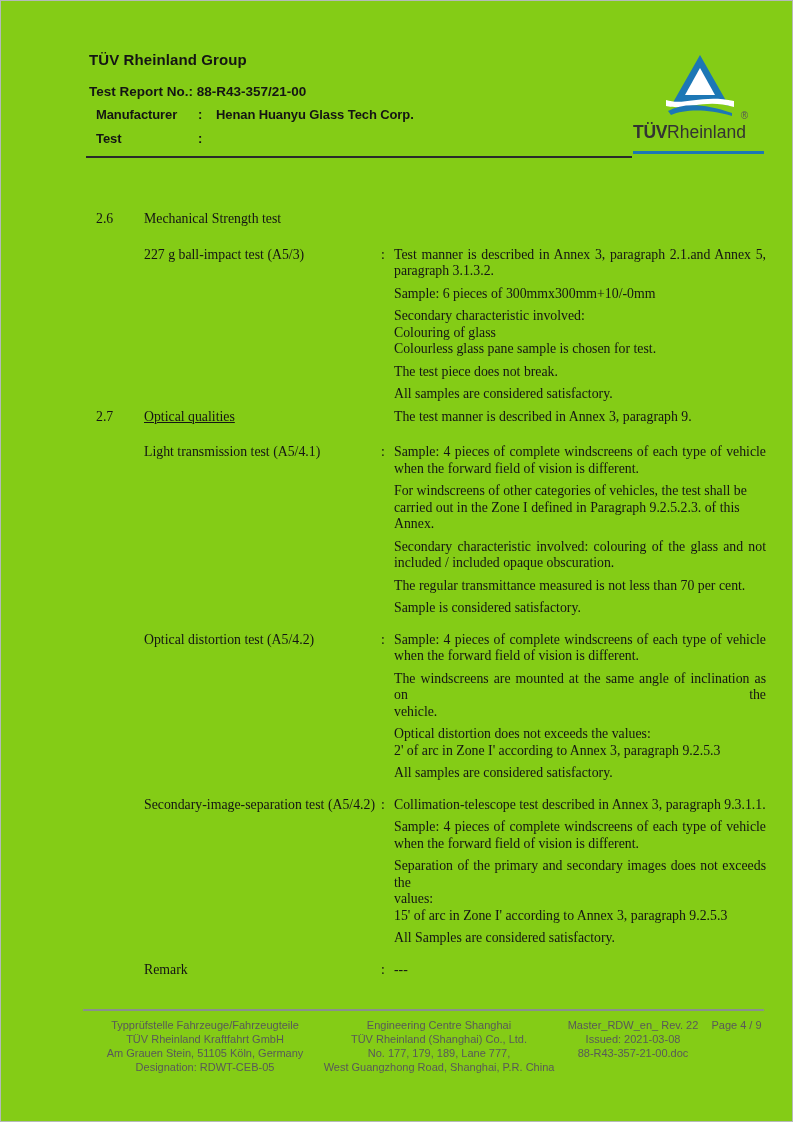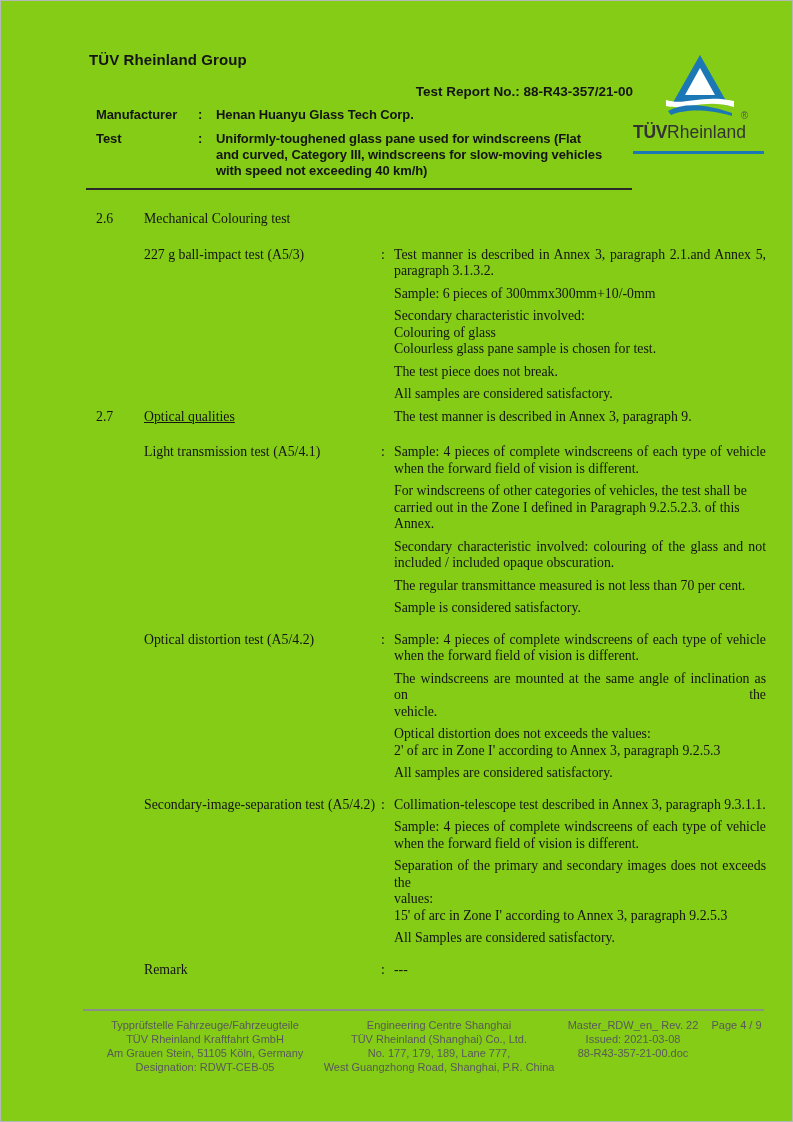--- a/index.html
+++ b/index.html
@@ -9,21 +9,21 @@
     background:#84cc16;
     border:1px solid #b5bab9;
     box-sizing:border-box;
     overflow:hidden;
     font-family:"Liberation Serif", serif;
     color:#141414;
   }
   
   .header{position:absolute;left:88px;top:50px;width:674px;font-family:"Liberation Sans",sans-serif;}
   .group-title{font-size:15px;font-weight:bold;letter-spacing:.1px;}
-  .report-no{font-size:13.5px;font-weight:bold;text-align:right;margin-top:16px;padding-right:130px;}
+  .report-no{font-size:13.5px;font-weight:bold;text-align:left;margin-top:16px;padding-right:130px;}
   .hrow{display:flex;margin-top:8px;padding-left:7px;font-size:13px;font-weight:bold;line-height:16px;letter-spacing:-0.1px;}
   .hrow:first-of-type{margin-top:20px;}
   .hlabel{width:102px;flex:none;}
   .hcolon{width:18px;flex:none;}
   .hvalue{white-space:pre-line;max-width:420px;}
   .hrule{height:2px;background:#2a2a2a;margin-top:9px;margin-left:-3px;width:546px;}
   
   .logo{position:absolute;left:623px;top:53px;width:150px;}
   .logo svg{display:block;margin:0 auto 0 42px;}
   .brand{position:relative;font-family:"Liberation Sans",sans-serif;font-size:17.5px;color:#333;margin-top:6px;margin-left:9px;white-space:nowrap;}
@@ -64,42 +64,39 @@
     <div class="group-title">TÜV Rheinland Group</div>
     <div class="report-no">Test Report No.: 88-R43-357/21-00</div>
     <div class="hrow">
       <div class="hlabel">Manufacturer</div>
       <div class="hcolon">:</div>
       <div class="hvalue">Henan Huanyu Glass Tech Corp.</div>
     </div>
     <div class="hrow">
       <div class="hlabel">Test</div>
       <div class="hcolon">:</div>
-      <div class="hvalue">Uniformly-toughened glass pane used for windscreens (Flat
-and curved, Category III, windscreens for slow-moving vehicles
-with speed not exceeding 40 km/h)</div>
     </div>
     <div class="hrule"></div>
   </div>
 
   <div class="logo">
     <svg width="68" height="62" viewBox="0 0 68 62">
       <path class="brandfill" d="M34 1 L63 52 C 44 45 20 46 5 52 Z" fill="#1c77b5"></path>
       <path d="M34 14 L49 41 L19 41 Z" fill="#ffffff"></path>
       <path d="M0 46 C 18 52 36 40 68 47 L68 53 C 38 44 22 57 0 52 Z" fill="#ffffff"></path>
       <path class="brandfill" d="M2 57 C 17 49 37 49 66 59 L 66 62 C 38 54 18 56 5 61 Z" fill="#1c77b5"></path>
     </svg>
     <div class="brand"><b>TÜV</b><span>Rheinland</span><span class="reg">®</span></div>
     <div class="logo-rule brandbg" style="background: rgb(28, 119, 181);"></div>
   </div>
 
   <div class="bodyrows" id="body-rows">
       <div class="row section">
         <div class="num">2.6</div>
-        <div class="lbl">Mechanical Colouring test</div>
+        <div class="lbl">Mechanical Strength test</div>
         <div class="colon"></div>
         <div class="content"></div>
       </div>
       <div class="row item tight">
         <div class="num"></div>
         <div class="lbl">227 g ball-impact test (A5/3)</div>
         <div class="colon">:</div>
         <div class="content">
           <div class="para">
             <div class="line stretch">Test manner is described in Annex 3, paragraph 2.1.and Annex 5,</div>

